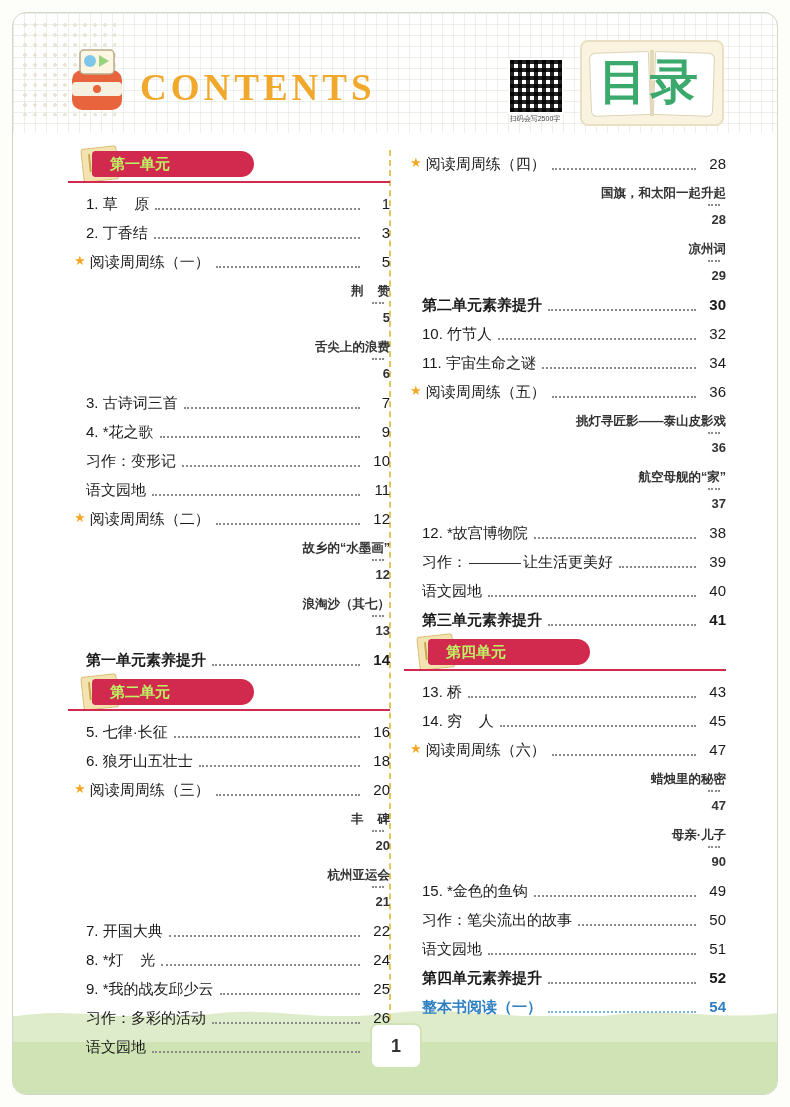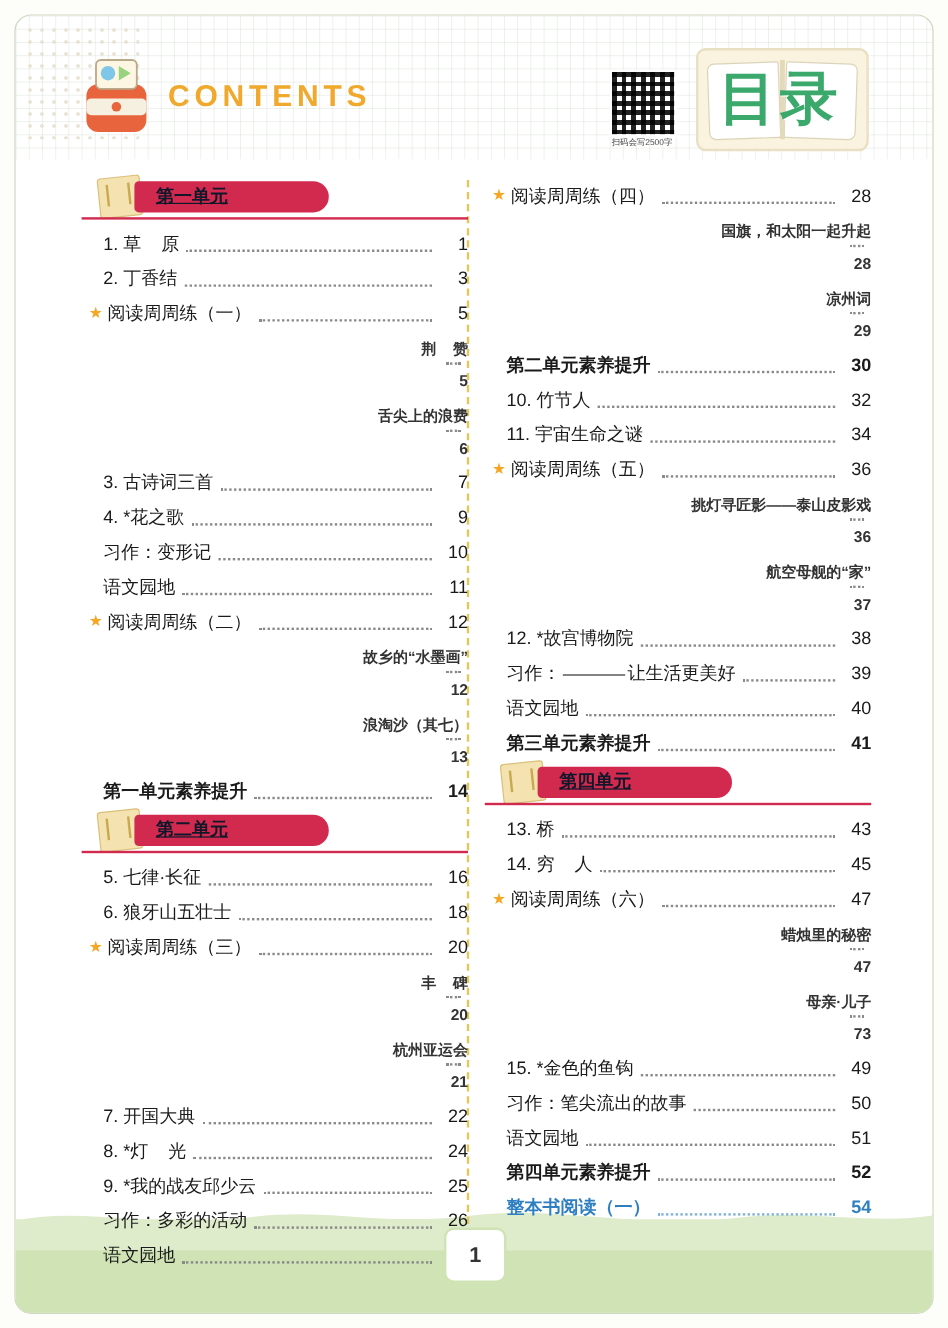--- a/index.html
+++ b/index.html
@@ -50,23 +50,23 @@
   }
   .hill-wave svg{display:block;}
 
   
   .header{position:absolute;left:0;top:0;width:790px;height:140px;}
   .school-bag{
     position:absolute;left:66px;top:48px;width:62px;height:66px;
   }
   .contents-word{
     position:absolute;left:140px;top:66px;
-    font-size:25px;font-weight:bold;letter-spacing:4px;
+    font-size:37px;font-weight:bold;letter-spacing:4px;
     color:#f0a92c;
-    font-family:Liberation Sans, sans-serif;
+    font-family:Liberation Serif, serif;
   }
   .qr{
     position:absolute;left:508px;top:58px;width:52px;height:52px;
     background:
       repeating-linear-gradient(90deg,#222 0 4px,#fff 4px 8px),
       repeating-linear-gradient(0deg,#222 0 4px,#fff 4px 8px);
     background-blend-mode:multiply;
     border:2px solid #fff;
   }
   .qr-caption{
@@ -103,24 +103,24 @@
   .divider{
     position:absolute;left:389px;top:150px;width:0;height:870px;
     border-left:2px dashed #e2c75b;
   }
 
   
   .unit{
     position:relative;height:34px;margin:6px 0 4px 0;
   }
   .unit .ribbon{
-    position:absolute;left:44px;top:0;height:26px;min-width:118px;
+    position:absolute;left:24px;top:0;height:26px;min-width:118px;
     background:#d22a4e;border-radius:4px 14px 14px 4px;
-    color:#0f172a;font-size:15px;font-weight:bold;line-height:26px;
-    padding:0 26px 0 18px;white-space:nowrap;text-decoration:underline;
+    color:#bef264;font-size:15px;font-weight:bold;line-height:26px;
+    padding:0 26px 0 18px;white-space:nowrap;
   }
   .unit .tag{
     position:absolute;left:14px;top:-4px;width:34px;height:32px;
     background:#f4e3b0;border:1.5px solid #d9c079;border-radius:3px;
     transform:rotate(-6deg);
   }
   .unit .tag:after{
     content:"";position:absolute;left:6px;top:5px;width:16px;height:18px;
     border-left:2px solid #c8a94f;border-right:2px solid #c8a94f;
   }
@@ -427,21 +427,21 @@
         <span class="pg">47</span>
       </div>
       <div class="entry e-sub">
         <span class="txt">蜡烛里的秘密</span>
         <span class="dots"></span>
         <span class="pg">47</span>
       </div>
       <div class="entry e-sub">
         <span class="txt">母亲·儿子</span>
         <span class="dots"></span>
-        <span class="pg">73</span>
+        <span class="pg">90</span>
       </div>
       <div class="entry e-main">
         <span class="txt">15. *金色的鱼钩</span>
         <span class="dots"></span>
         <span class="pg">49</span>
       </div>
       <div class="entry e-main">
         <span class="txt">习作：笔尖流出的故事</span>
         <span class="dots"></span>
         <span class="pg">50</span>

